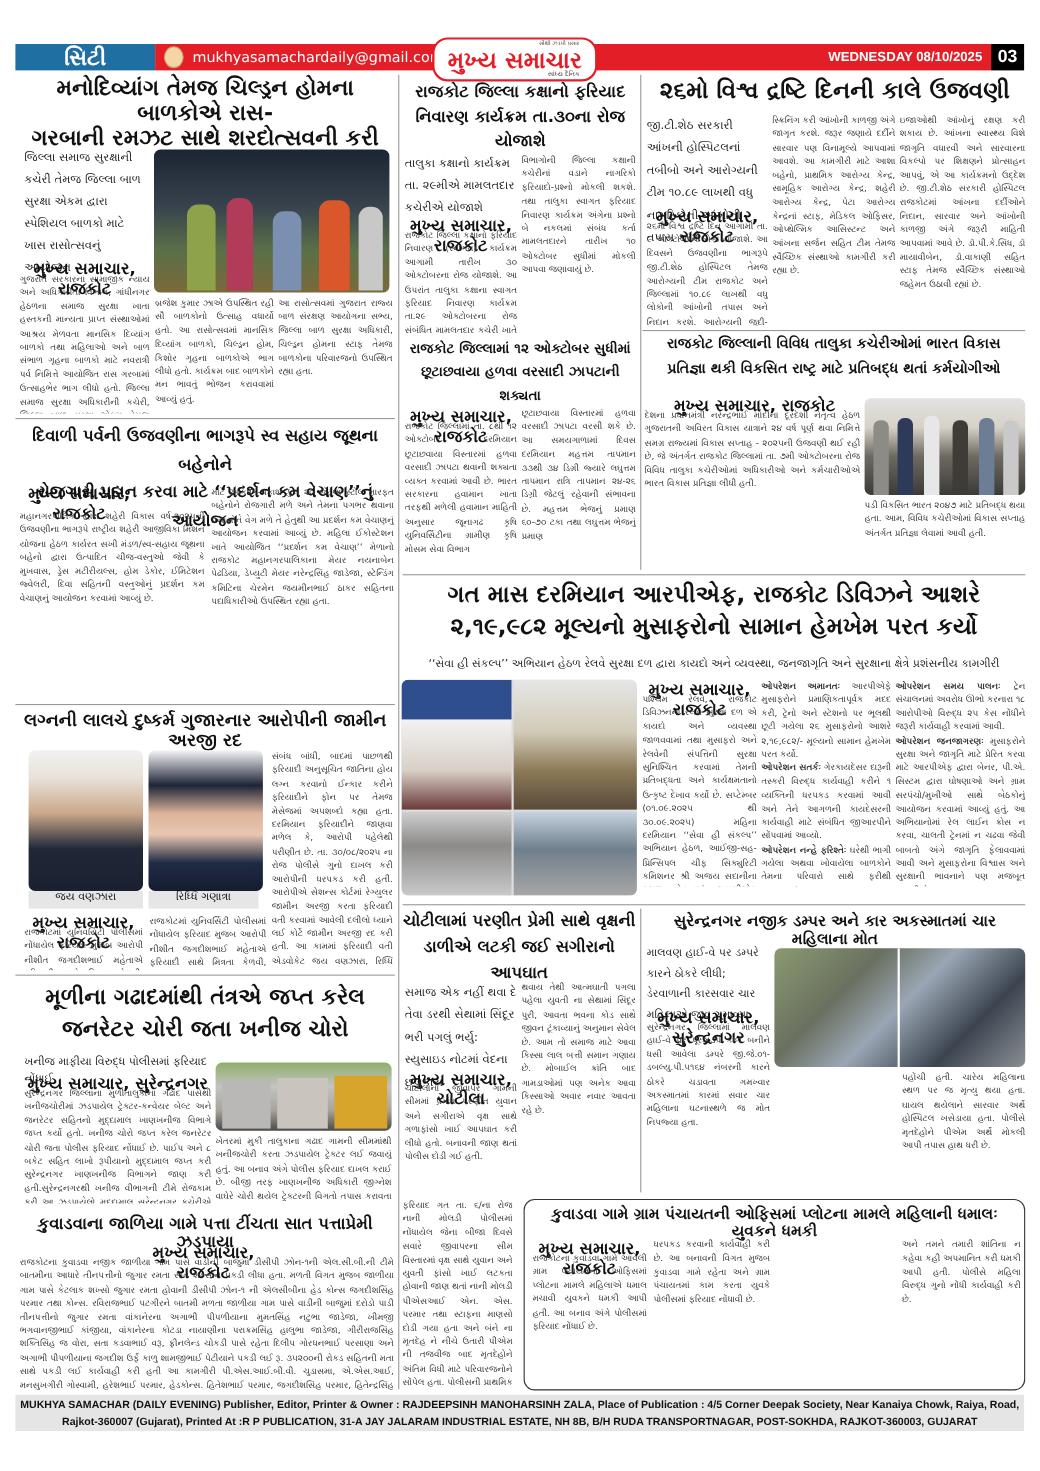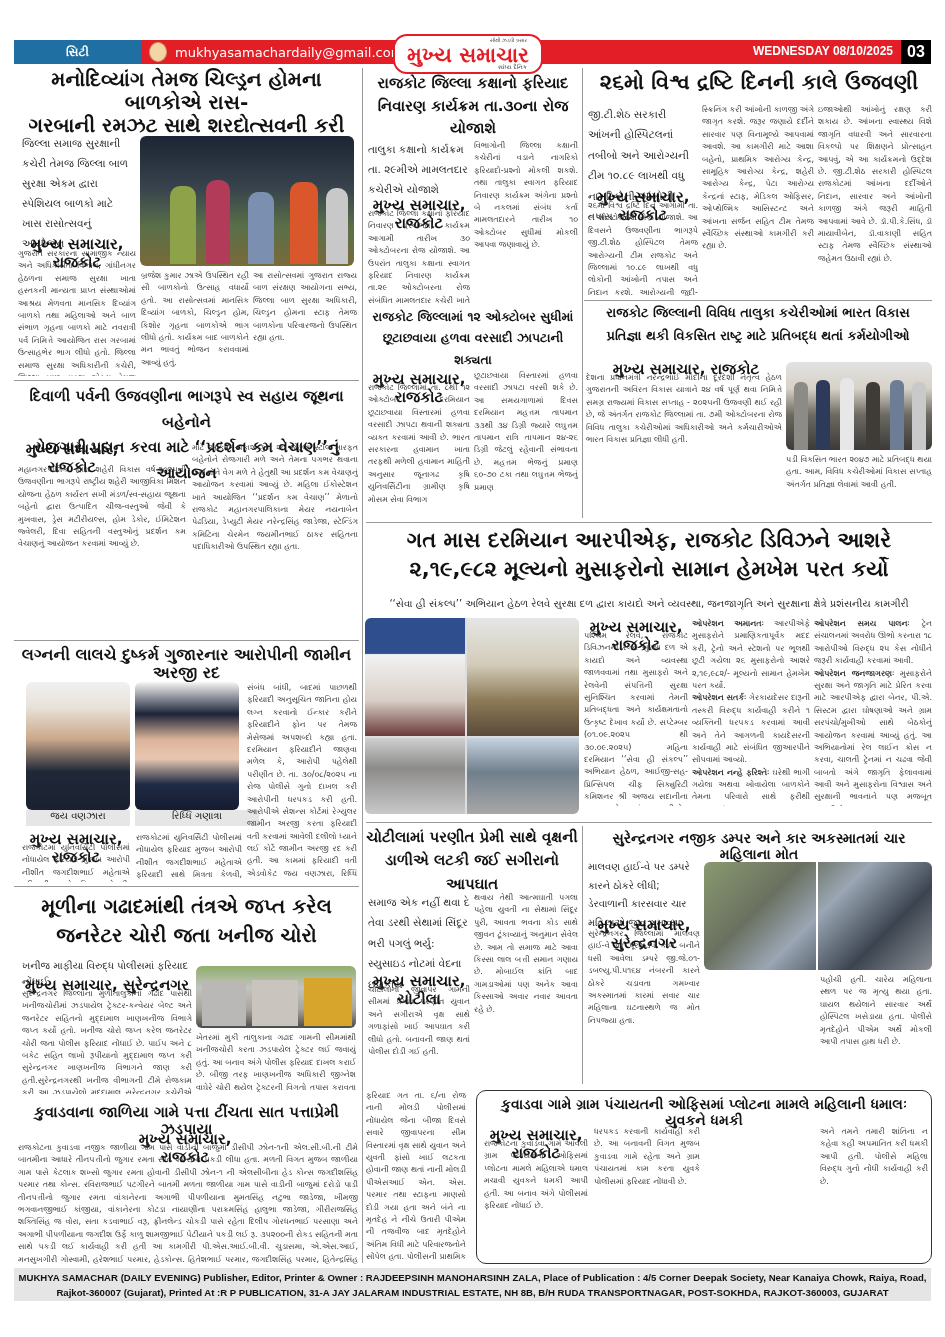--- a/index.html
+++ b/index.html
@@ -1,21 +1,21 @@
 <!DOCTYPE html>
 <html><head>
 <meta charset="utf-8">
 <style>
   * { box-sizing: border-box; margin: 0; padding: 0; }
   html, body { width: 945px; height: 1337px; background: #ffffff; overflow: hidden; }
   body { font-family: "DejaVu Sans", sans-serif; color: #111; position: relative; }
   .page { position: absolute; left: 0; top: 0; width: 945px; height: 1337px; }
   
   .mast { position: absolute; left: 14px; top: 40px; width: 917px; height: 24px; display: flex; align-items: stretch; }
-  .mast .sec { width: 127px; background: #1f6fa3; color: #fff; font-weight: bold; font-size: 12px; display: flex; align-items: center; justify-content: center; }
+  .mast .sec { width: 127px; background: #1f6fa3; color: #fff; font-weight: bold; font-size: 20px; display: flex; align-items: center; justify-content: center; }
   .mast .red { flex: 1; background: #e41e26; color: #fff; position: relative; display: flex; align-items: center; }
   .mast .email { font-size: 13px; margin-left: 34px; }
   .mast .email-icon { position: absolute; left: 8px; top: 2px; width: 18px; height: 20px; border-radius: 50%; background: #f4d6a6; border: 1px solid #c9a46a; }
   .mast .date { position: absolute; right: 8px; top: 4px; font-weight: bold; font-size: 12px; font-family: "Liberation Sans", sans-serif; }
   .mast .pg { width: 30px; background: #000000; color: #fff; font-weight: bold; font-size: 16px; display: flex; align-items: center; justify-content: center; font-family: "Liberation Sans", sans-serif; }
   .logo { position: absolute; left: 393px; top: 34px; width: 150px; height: 40px; background: #fff; border: 2px solid #e41e26; border-radius: 14px; text-align: center; }
   .logo .brand { color: #e41e26; font-weight: bold; font-size: 21px; line-height: 30px; margin-top: 4px; }
   .logo .tag1 { position: absolute; right: 14px; top: 1px; font-size: 5px; color: #333; }
   .logo .tag2 { position: absolute; right: 14px; bottom: 1px; font-size: 6px; color: #333; }
 
@@ -73,21 +73,21 @@
   </div>
   <div class="byline" style="left:18px;top:440px;width:108px;">મુખ્ય સમાચાર, રાજકોટ</div>
   <div class="body" style="left:18px;top:452px;width:168px;height:175px;margin-top:12px;">મહાનગરપાલિકા દ્વારા શહેરી વિકાસ વર્ષ-૨૦૨૫ની ઉજવણીના ભાગરૂપે રાષ્ટ્રીય શહેરી આજીવિકા મિશન યોજના હેઠળ કાર્યરત સખી મંડળ/સ્વ-સહાય જૂથના બહેનો દ્વારા ઉત્પાદિત ચીજ-વસ્તુઓ જેવી કે મુખવાસ, ડ્રેસ મટીરીયલ્સ, હોમ ડેકોર, ઈમિટેશન જ્વેલરી, દિવા સહિતની વસ્તુઓનું પ્રદર્શન કમ વેચાણનું આયોજન કરવામાં આવ્યું છે.</div>
   <div class="body" style="left:192px;top:442px;width:166px;height:185px;">માટે આકર્ષક-પ્રકાશ કુલ ૨૦ જેટલા સ્ટોલ મારફત બહેનોને રોજગારી મળે અને તેમના પગભર થવાના પ્રયાસોને વેગ મળે તે હેતુથી આ પ્રદર્શન કમ વેચાણનું આયોજન કરવામાં આવ્યું છે. મહિલા ઈકોસ્ટેશન ખાતે આયોજિત ‘‘પ્રદર્શન કમ વેચાણ’’ મેળાનો રાજકોટ મહાનગરપાલિકાના મેયર નયનાબેન પેઢડિયા, ડેપ્યુટી મેયર નરેન્દ્રસિંહ જાડેજા, સ્ટેન્ડિંગ કમિટિના ચેરમેન જયમીનભાઈ ઠાકર સહિતના પદાધિકારીઓ ઉપસ્થિત રહ્યા હતા.</div>
 
   <div class="rule" style="left:14px;top:640px;width:345px;height:1px;"></div>
   <div class="h" style="left:14px;top:646px;width:345px;font-size:16px;">લગ્નની લાલચે દુષ્કર્મ ગુજારનાર આરોપીની જામીન અરજી રદ</div>
   <div class="ph" style="left:26px;top:682px;width:104px;height:128px;background:linear-gradient(180deg,#f1f1f1 0%,#e8e1d8 20%,#caa789 45%,#202838 70%,#1a2030 100%);"></div>
   <div class="cap" style="left:26px;top:810px;width:104px;height:16px;">જય વણઝારા</div>
   <div class="ph" style="left:135px;top:682px;width:104px;height:128px;background:linear-gradient(180deg,#f6f6f6 0%,#1d2438 25%,#dcb49a 45%,#e8c7b1 60%,#1f2a44 80%,#151c30 100%);"></div>
-  <div class="cap" style="left:135px;top:810px;width:124px;height:16px;">રિધ્ધિ ગણાત્રા</div>
+  <div class="cap" style="left:135px;top:810px;width:100px;height:16px;">રિધ્ધિ ગણાત્રા</div>
   <div class="body" style="left:247px;top:682px;width:110px;height:195px;">સંબંધ બાંધી, બાદમાં પાછળથી ફરિયાદી અનુસૂચિત જાતિના હોય લગ્ન કરવાનો ઈન્કાર કરીને ફરિયાદીને ફોન પર તેમજ મેસેજમાં અપશબ્દો કહ્યા હતા. દરમિયાન ફરિયાદીને જાણવા મળેલ કે, આરોપી પહેલેથી પરીણીત છે. તા. ૩૦/૦૮/૨૦૨૫ ના રોજ પોલીસે ગુનો દાખલ કરી આરોપીની ધરપકડ કરી હતી. આરોપીએ સેશન્સ કોર્ટમાં રેગ્યુલર જામીન અરજી કરતા ફરિયાદી વતી કરવામાં આવેલી દલીલો ધ્યાને લઈ કોર્ટે જામીન અરજી રદ કરી હતી. આ કામમાં ફરિયાદી વતી એડવોકેટ જય વણઝારા, રિધ્ધિ ગણાત્રા રોકાયા હતા.</div>
   <div class="byline" style="left:22px;top:830px;width:108px;">મુખ્ય સમાચાર, રાજકોટ</div>
   <div class="body" style="left:22px;top:842px;width:108px;height:40px;">રાજકોટમાં યુનિવર્સિટી પોલીસમાં નોંધાયેલ ફરિયાદ મુજબ આરોપી નીશીત જગદીશભાઈ મહેતાએ ફરિયાદી સાથે મિત્રતા કેળવી, ફરિયાદીનો સંપર્ક કરેલ અને ફરિયાદી અનુસૂચિત જાતિના હોવાની જાણ થતાં અપમાનિત કરી ધાકધમકી આપી હતી.</div>
   <div class="body" style="left:136px;top:832px;width:106px;height:50px;">રાજકોટમાં યુનિવર્સિટી પોલીસમાં નોંધાયેલ ફરિયાદ મુજબ આરોપી નીશીત જગદીશભાઈ મહેતાએ ફરિયાદી સાથે મિત્રતા કેળવી, ફરિયાદીનો સંપર્ક કરેલ અને ફરિયાદી અનુસૂચિત જાતિના હોવાની જાણ થતાં અપમાનિત કરી ધાકધમકી આપી હતી.</div>
 
   <div class="rule" style="left:14px;top:886px;width:345px;height:1px;"></div>
   <div class="h" style="left:14px;top:892px;width:345px;font-size:20px;line-height:1.45;">
     <div>મૂળીના ગઢાદમાંથી તંત્રએ જપ્ત કરેલ</div>
     <div>જનરેટર ચોરી જતા ખનીજ ચોરો</div>
   </div>

